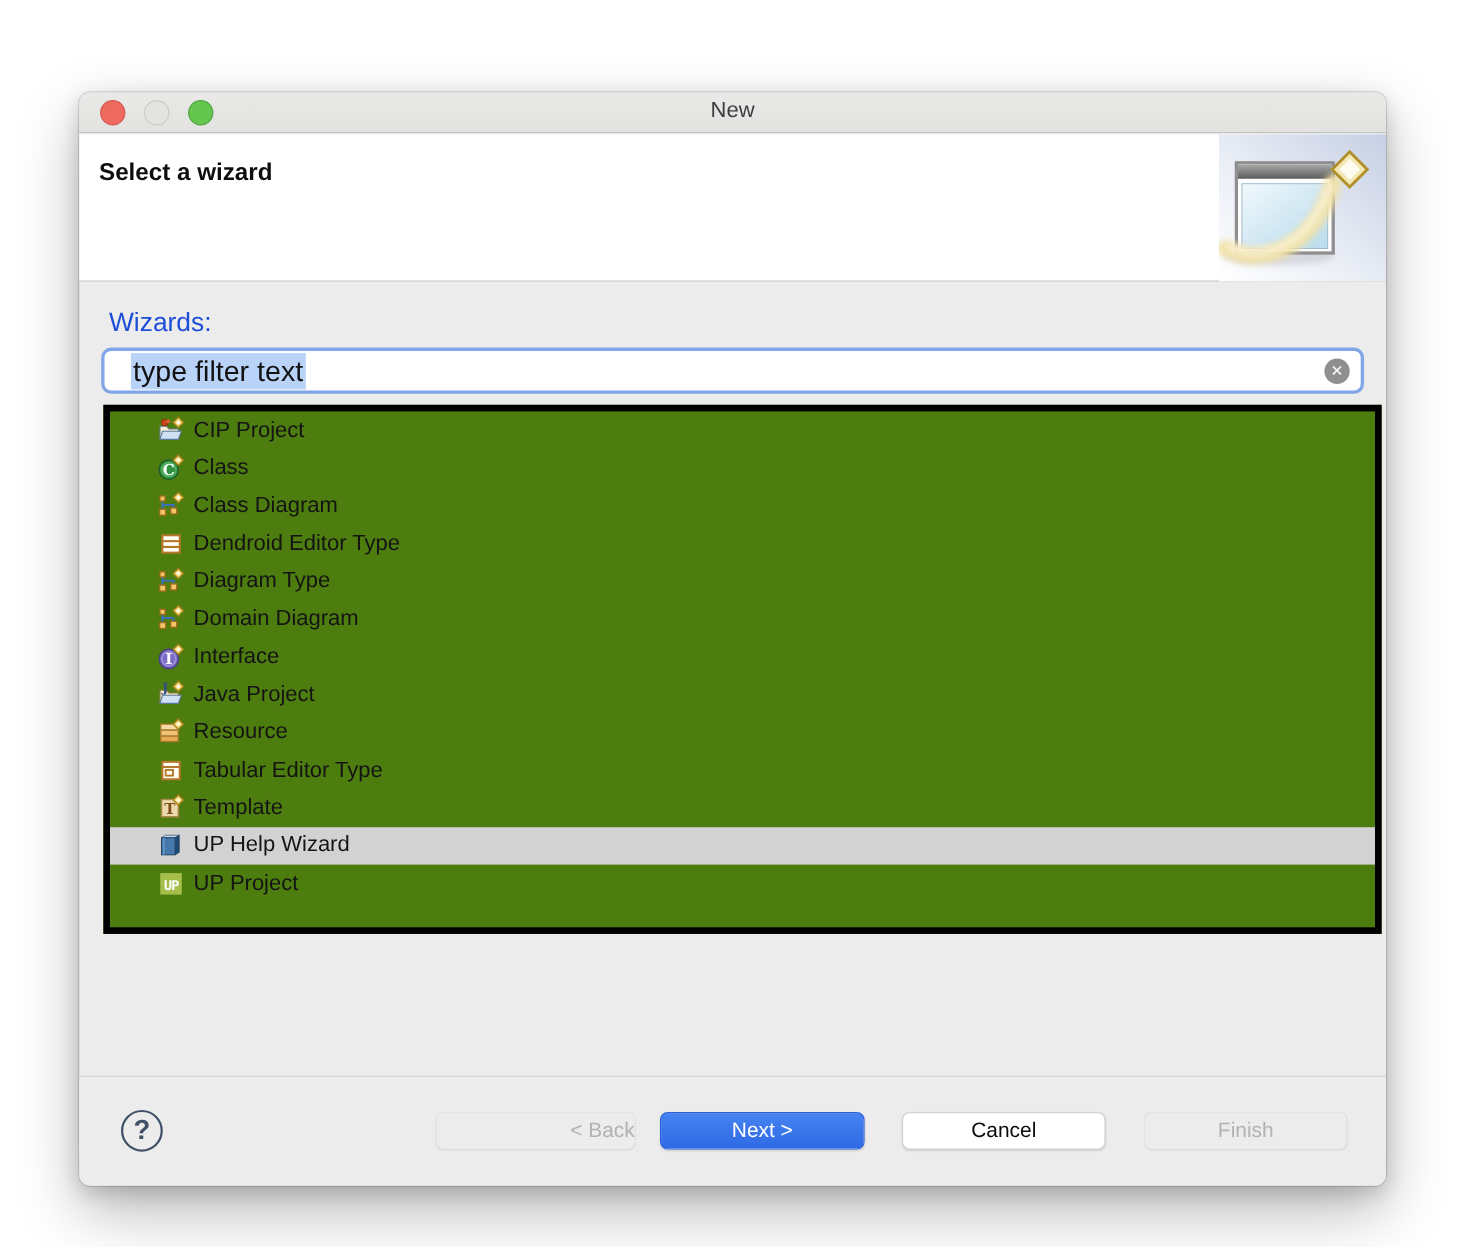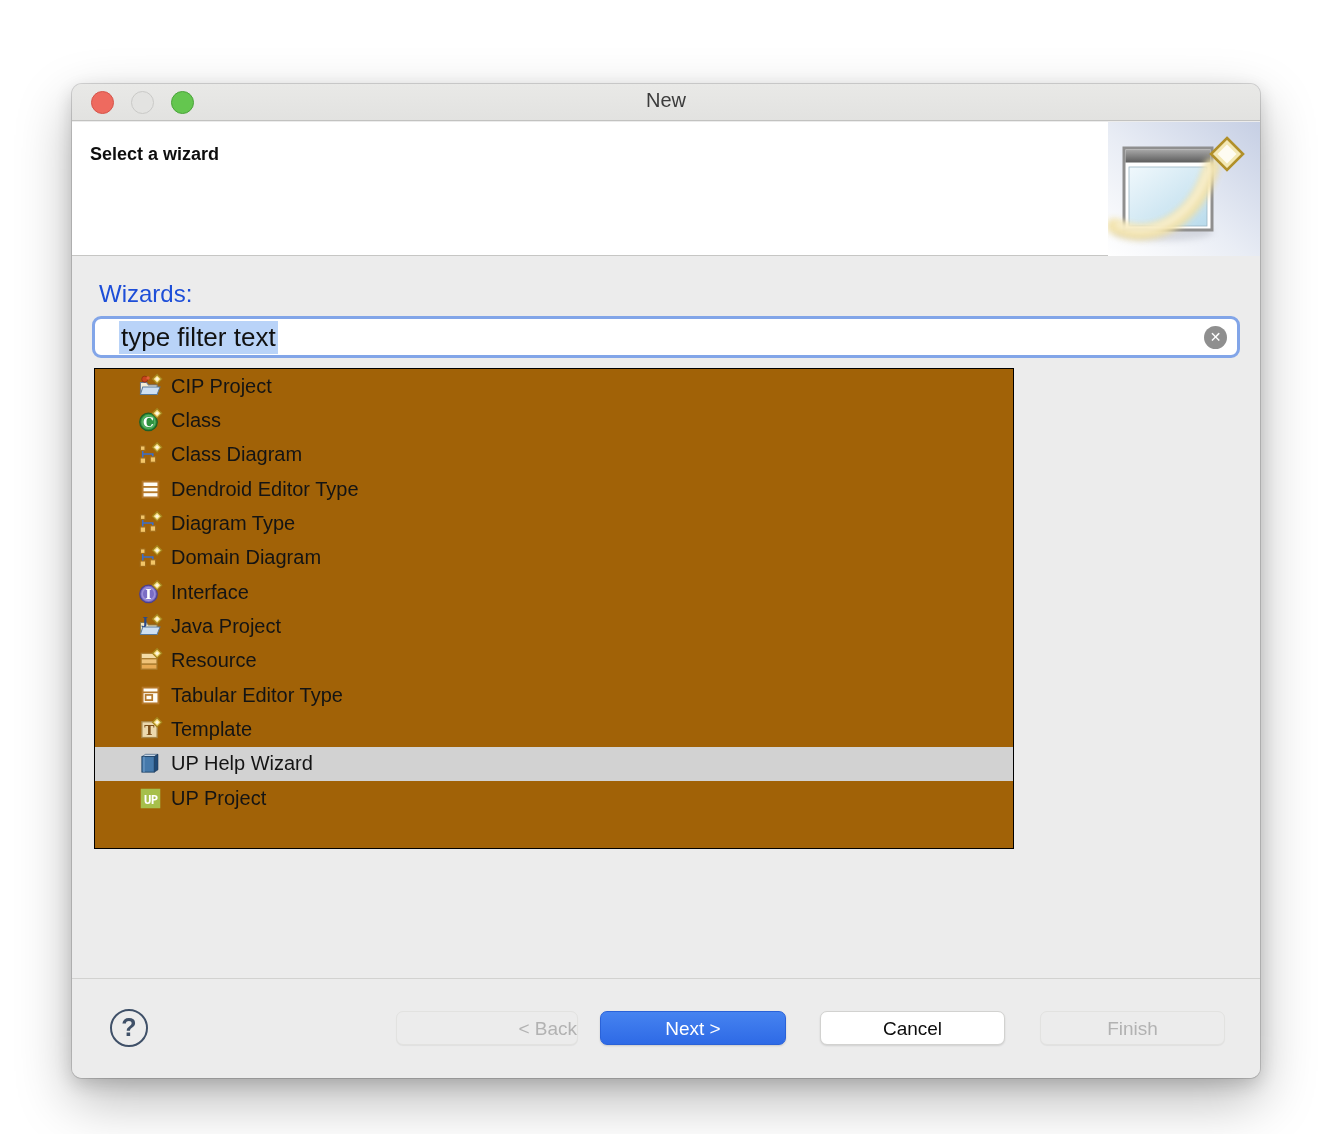--- a/index.html
+++ b/index.html
@@ -24,40 +24,40 @@
   .tl { position:absolute; top:7px; width:23px; height:23px; border-radius:50%; }
   .tl.close { left:19px;  background:#ee6a5f; border:1px solid #d5544a; }
   .tl.min   { left:59px;  background:#e3e3e1; border:1px solid #c9c9c7; }
   .tl.zoom  { left:99px;  background:#64c64f; border:1px solid #4aa33a; }
 
   
   .header {
     position:absolute; left:0; top:38px; width:100%; height:134px;
     background:#ffffff; border-bottom:1px solid #c6c6c4;
   }
-  .header .h-title { position:absolute; left:18px; top:22px; font-size:18px; font-weight:bold; color:#0e0e0e; }
+  .header .h-title { position:absolute; left:18px; top:22px; font-size:22px; font-weight:bold; color:#0e0e0e; }
   .banner { position:absolute; right:0; top:0; width:152px; height:134px; }
 
   
   .wizards-label { position:absolute; left:27px; top:196px; font-size:24px; color:#1d4ed8; }
 
   .filter {
     position:absolute; left:20px; top:232px; width:1148px; height:42px;
     background:#fff; border:3px solid #82a5e8; border-radius:9px;
     display:flex; align-items:center; padding:0 10px 0 24px; cursor:text;
   }
   .filter .sel-text { font-size:26px; color:#111; background:#b9d3f8; padding:1px 2px; }
   .filter .clear {
     margin-left:auto; width:23px; height:23px; border-radius:50%; background:#8f8f8f;
     color:#fff; font-size:14px; font-weight:bold; line-height:23px; text-align:center; cursor:pointer;
   }
 
   .list {
-    position:absolute; left:22px; top:284px; width:920px; height:481px;
-    background:#a16207; border:1px solid #000000; overflow:hidden;
+    position:absolute; left:22px; top:284px; width:1162px; height:481px;
+    background:#4d7c0f; border:6px solid #000000; overflow:hidden;
   }
   .row { display:flex; align-items:center; height:34.33px; padding-left:44px; cursor:default; }
   .row.sel { background:#d2d2d2; }
   .row .ic { width:23px; height:23px; margin-right:9px; flex:0 0 23px; }
   .row .ic svg { width:23px; height:23px; display:block; overflow:visible; }
   .row .lbl { font-size:20px; color:#141414; white-space:nowrap; }
 
   
   .sep { position:absolute; left:0; top:894px; width:100%; height:1px; background:#d2d2d0; }
   .footer { position:absolute; left:0; top:895px; width:100%; height:99px; background:#ececec; }

